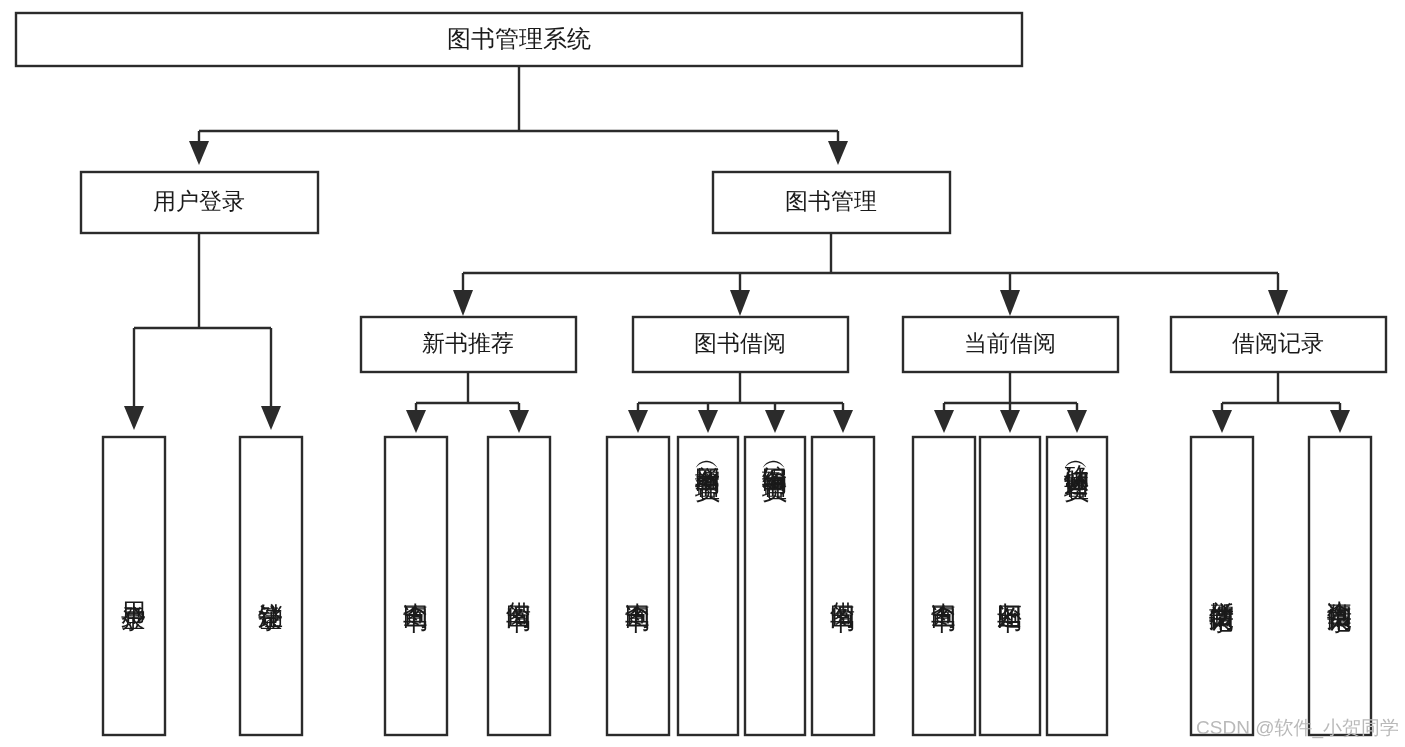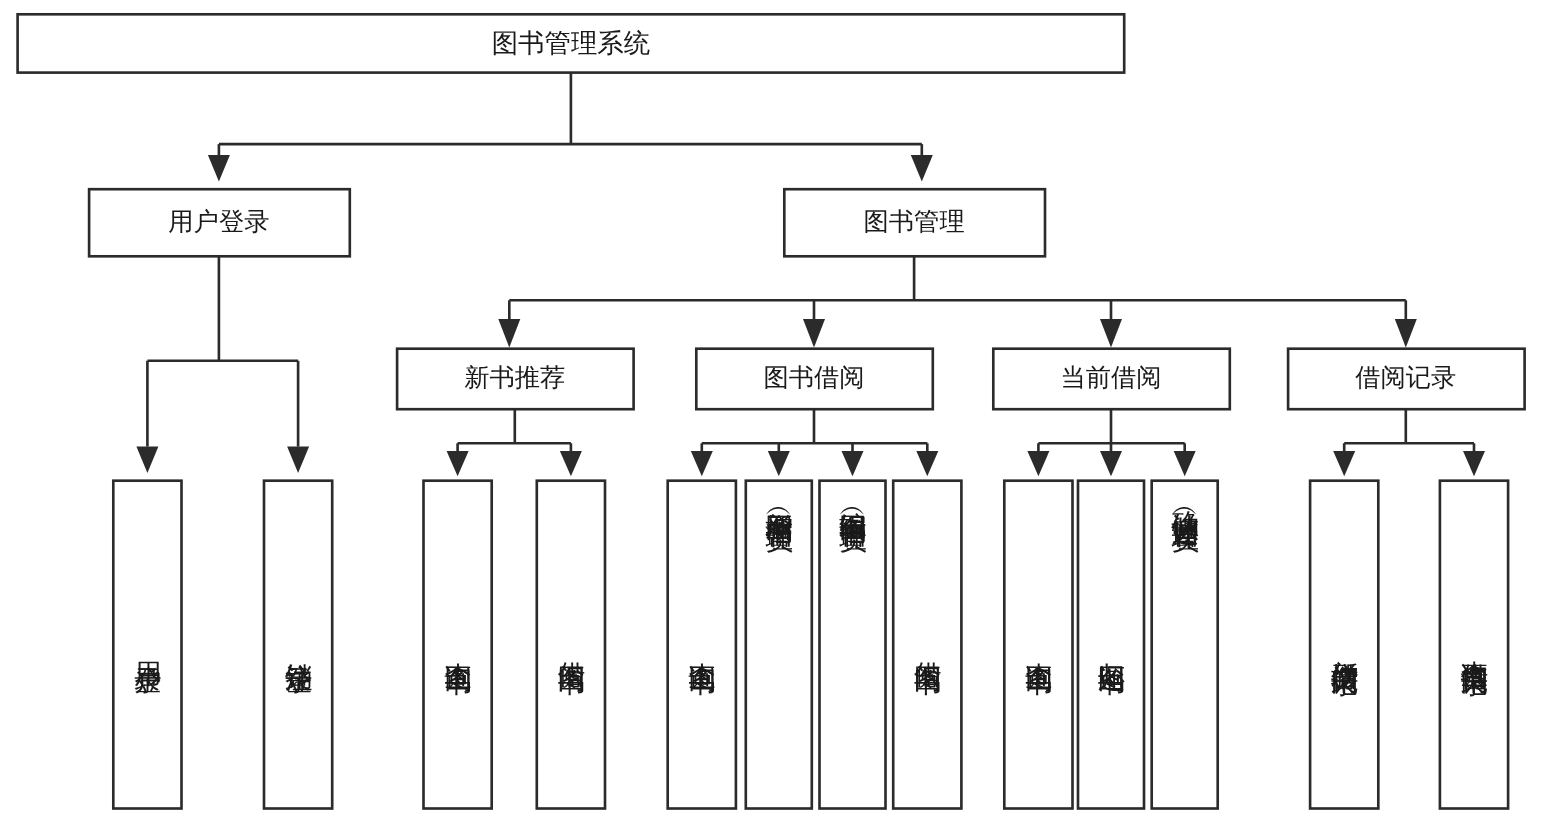--- a/index.html
+++ b/index.html
@@ -251,14 +251,15 @@
     <span class="vlabel-text" style="margin-top:8px;">确认归还（管理员）</span>
   </div>
 
   <div class="vlabel-wrap" style="left:1191px; top:437px; width:62px; height:298px;">
     <span class="vlabel-text">新增借阅记录</span>
   </div>
   <div class="vlabel-wrap" style="left:1309px; top:437px; width:62px; height:298px;">
     <span class="vlabel-text">查询借阅记录</span>
   </div>
 
+  <div class="watermark">CSDN @软件_小贺同学</div>
 
 </div>
 
 </body></html>

